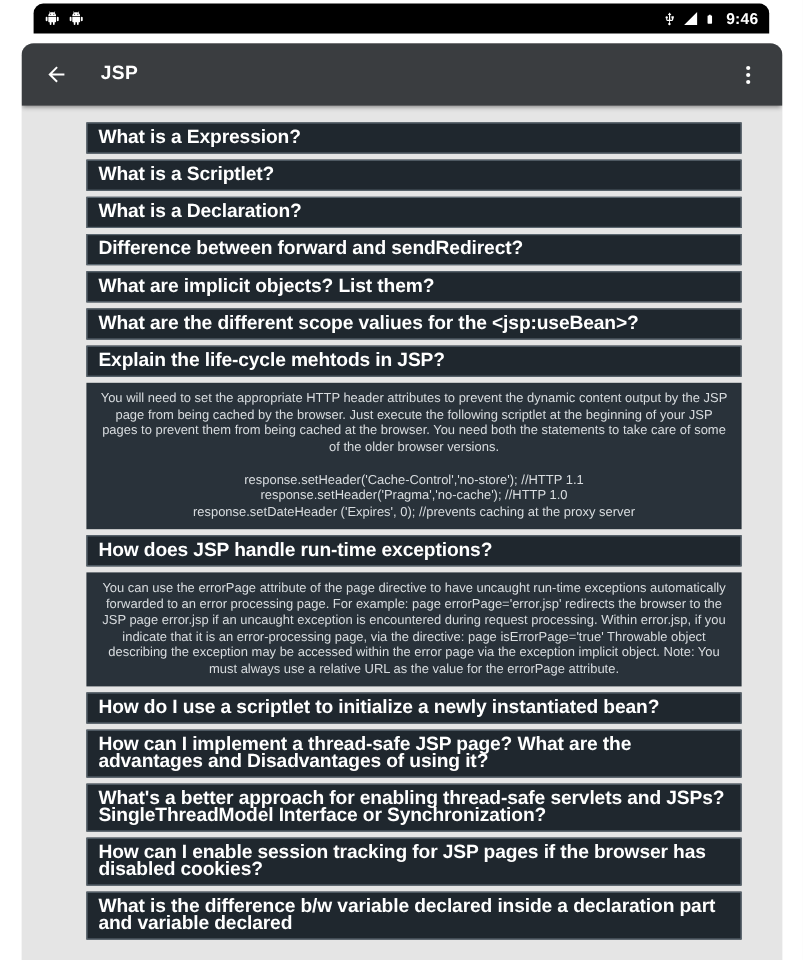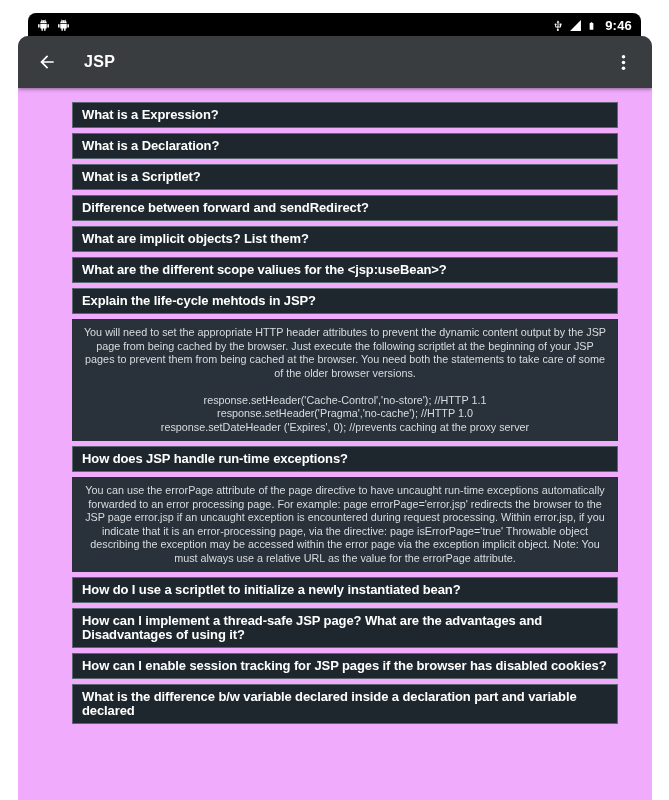--- a/index.html
+++ b/index.html
@@ -7,35 +7,35 @@
   body {
     width: 669px; height: 800px;
     background: #ffffff;
     font-family: "Liberation Sans", sans-serif;
     overflow: hidden;
   }
   .page { position: relative; width: 669px; height: 800px; background: #ffffff; overflow: hidden; }
 
   
   .status-bar {
-    position: absolute; left: 28px; top: 13px; width: 613px; height: 25px;
+    position: absolute; left: 28px; top: 3px; width: 613px; height: 25px;
     background: #000000; border-radius: 8px 8px 0 0;
     display: flex; align-items: center; padding: 0 9px;
     color: #ffffff;
   }
   .status-left { display: flex; align-items: center; gap: 7px; }
   .status-right { margin-left: auto; display: flex; align-items: center; gap: 5px; }
   .status-time { font-size: 13px; font-weight: bold; margin-left: 4px; letter-spacing: .2px; }
   .sicon { display: inline-flex; align-items: center; justify-content: center; }
   .sicon svg { display: block; }
 
   
   .device {
     position: absolute; left: 18px; top: 36px; width: 634px; height: 764px;
-    background: #f0abfc; border-radius: 10px 10px 0 0; overflow: hidden;
+    background: #e5e5e5; border-radius: 10px 10px 0 0; overflow: hidden;
   }
   .app-bar {
     position: relative; height: 52px; background: #3a3d40;
     display: flex; align-items: center; padding: 0 16px; gap: 24px;
     box-shadow: 0 1px 4px rgba(0,0,0,0.45);
     z-index: 2;
   }
   .icon-btn {
     background: none; border: none; padding: 0; margin: 0;
     display: inline-flex; align-items: center; justify-content: center;
@@ -50,21 +50,21 @@
     position: absolute; top: 52px; left: 0; right: 0; bottom: 0;
     overflow: hidden;
     padding: 14px 34px 0 54px;
   }
   .faq-item { margin-bottom: 5px; }
   .faq-item.question {
     background: #1f272e;
     border: 1px solid #5b6770;
     color: #ffffff;
     font-weight: bold;
-    font-size: 13px;
+    font-size: 16px;
     line-height: 14px;
     padding: 5px 9px;
     letter-spacing: -0.1px;
   }
   .faq-item.answer {
     background: #29323a;
     color: #d8dcdf;
     font-size: 10.8px;
     line-height: 13.5px;
     padding: 7px 9px;
@@ -126,33 +126,34 @@
               <circle cx="3" cy="3" r="2.1" fill="#ffffff"></circle>
               <circle cx="3" cy="10" r="2.1" fill="#ffffff"></circle>
               <circle cx="3" cy="17" r="2.1" fill="#ffffff"></circle>
             </svg>
         </span>
       </button>
     </div>
 
     <div class="content">
         <div class="faq-item question">What is a Expression?</div>
+        <div class="faq-item question">What is a Scriptlet?</div>
         <div class="faq-item question">What is a Declaration?</div>
-        <div class="faq-item question">What is a Scriptlet?</div>
         <div class="faq-item question">Difference between forward and sendRedirect?</div>
         <div class="faq-item question">What are implicit objects? List them?</div>
         <div class="faq-item question">What are the different scope valiues for the &lt;jsp:useBean&gt;?</div>
         <div class="faq-item question">Explain the life-cycle mehtods in JSP?</div>
         <div class="faq-item answer">You will need to set the appropriate HTTP header attributes to prevent the dynamic content output by the JSP page from being cached by the browser. Just execute the following scriptlet at the beginning of your JSP pages to prevent them from being cached at the browser. You need both the statements to take care of some of the older browser versions.
 
 response.setHeader('Cache-Control','no-store'); //HTTP 1.1
 response.setHeader('Pragma','no-cache'); //HTTP 1.0
 response.setDateHeader ('Expires', 0); //prevents caching at the proxy server</div>
         <div class="faq-item question">How does JSP handle run-time exceptions?</div>
         <div class="faq-item answer">You can use the errorPage attribute of the page directive to have uncaught run-time exceptions automatically forwarded to an error processing page. For example: page errorPage='error.jsp' redirects the browser to the JSP page error.jsp if an uncaught exception is encountered during request processing. Within error.jsp, if you indicate that it is an error-processing page, via the directive: page isErrorPage='true' Throwable object describing the exception may be accessed within the error page via the exception implicit object. Note: You must always use a relative URL as the value for the errorPage attribute.</div>
         <div class="faq-item question">How do I use a scriptlet to initialize a newly instantiated bean?</div>
         <div class="faq-item question">How can I implement a thread-safe JSP page? What are the advantages and Disadvantages of using it?</div>
+        <div class="faq-item question">What's a better approach for enabling thread-safe servlets and JSPs? SingleThreadModel Interface or Synchronization?</div>
         <div class="faq-item question">How can I enable session tracking for JSP pages if the browser has disabled cookies?</div>
         <div class="faq-item question">What is the difference b/w variable declared inside a declaration part and variable declared</div>
       </div>
   </div>
 
 </div>
 
 </body></html>

